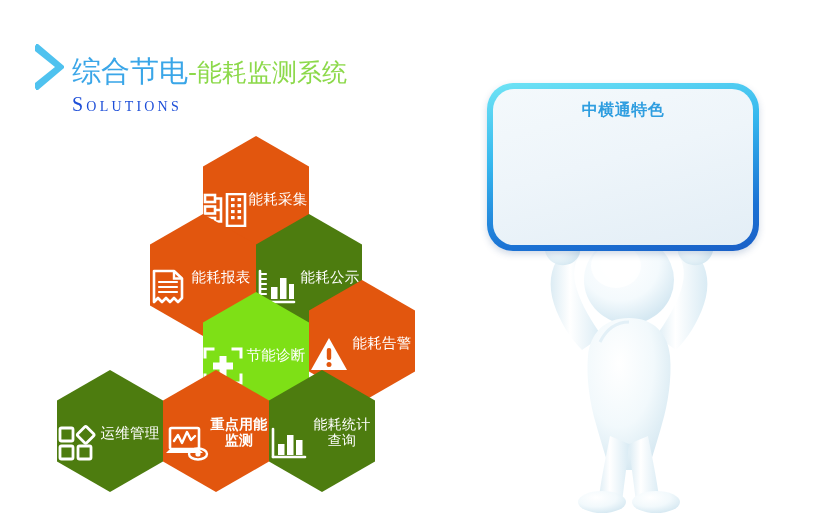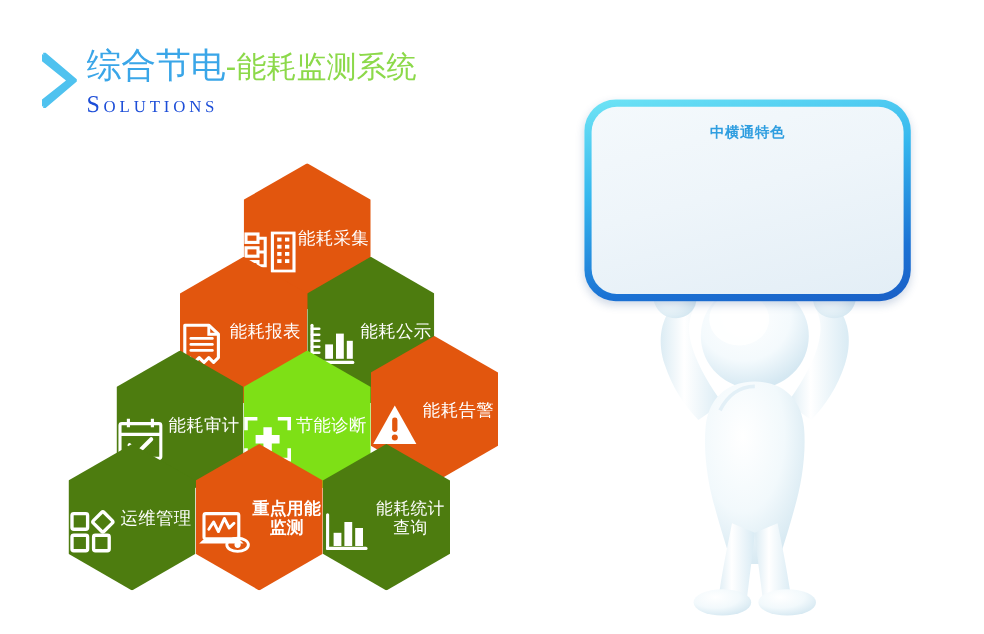--- a/index.html
+++ b/index.html
@@ -29,20 +29,21 @@
   }
   #title-block {
     position: absolute;
     left: 72px; top: 36px;
   }
   #main-title {
     font-size: 29px;
     line-height: 36px;
     white-space: nowrap;
     letter-spacing: 0px;
+    margin-top: 17px;
   }
   .title-blue { color: #3aa6e8; font-weight: 400; }
   .title-green { color: #8cd94a; font-weight: 400; font-size: 25px; }
   #sub-title {
     margin-top: 2px;
     color: #1d4ed8;
     font-size: 20px;
     letter-spacing: 3.2px;
     font-family: "Liberation Serif", "DejaVu Serif", serif;
     font-variant: small-caps;
@@ -112,21 +113,21 @@
     border-radius: 21px;
     background: linear-gradient(165deg, #f4f9fc 0%, #eef5fa 45%, #e3eef6 100%);
     box-sizing: border-box;
     padding: 10px 13px 8px 13px;
     display: flex;
     flex-direction: column;
     align-items: center;
   }
   #sign-title {
     color: #2f9ee0;
-    font-size: 12px;
+    font-size: 16px;
     font-weight: bold;
     line-height: 22px;
     letter-spacing: 0.5px;
     margin-bottom: 1px;
     font-family: "DejaVu Sans", "Liberation Sans", sans-serif;
   }
   #sign-body {
     color: #1a1a1a;
     font-size: 14.6px;
     line-height: 21.5px;
@@ -226,34 +227,20 @@
           <rect x="15" y="18" width="6.5" height="12"></rect>
           <rect x="24" y="9" width="6.5" height="21"></rect>
           <rect x="33" y="15" width="5" height="15"></rect>
         </g>
       </svg>
     </div>
     <div class="hex-label">能耗公示</div>
   </div>
 
 
-  <div class="hex blue" style="left:97px; top:292px;">
-    <div class="hex-icon">
-      <svg width="40" height="38" viewBox="0 0 40 38">
-        <g stroke="#fff" stroke-width="2.6" fill="none">
-          <line x1="10" y1="2" x2="10" y2="9"></line>
-          <line x1="30" y1="2" x2="30" y2="9"></line>
-          <rect x="3" y="6" width="34" height="29" rx="1.5"></rect>
-          <line x1="3" y1="15" x2="37" y2="15"></line>
-        </g>
-        <path d="M11 24 L18 30 L29 19" fill="none" stroke="#fff" stroke-width="3.4" stroke-linecap="round" stroke-linejoin="round"></path>
-      </svg>
-    </div>
-    <div class="hex-label">能耗审计</div>
-  </div>
 
   <div class="hex green" style="left:203px; top:292px;">
     <div class="hex-icon">
       <svg width="40" height="38" viewBox="0 0 40 38">
         <g stroke="#fff" stroke-width="3" fill="none" stroke-linecap="square">
           <path d="M2 10 V2 H10"></path>
           <path d="M30 2 H38 V10"></path>
           <path d="M38 28 V36 H30"></path>
           <path d="M10 36 H2 V28"></path>
         </g>

